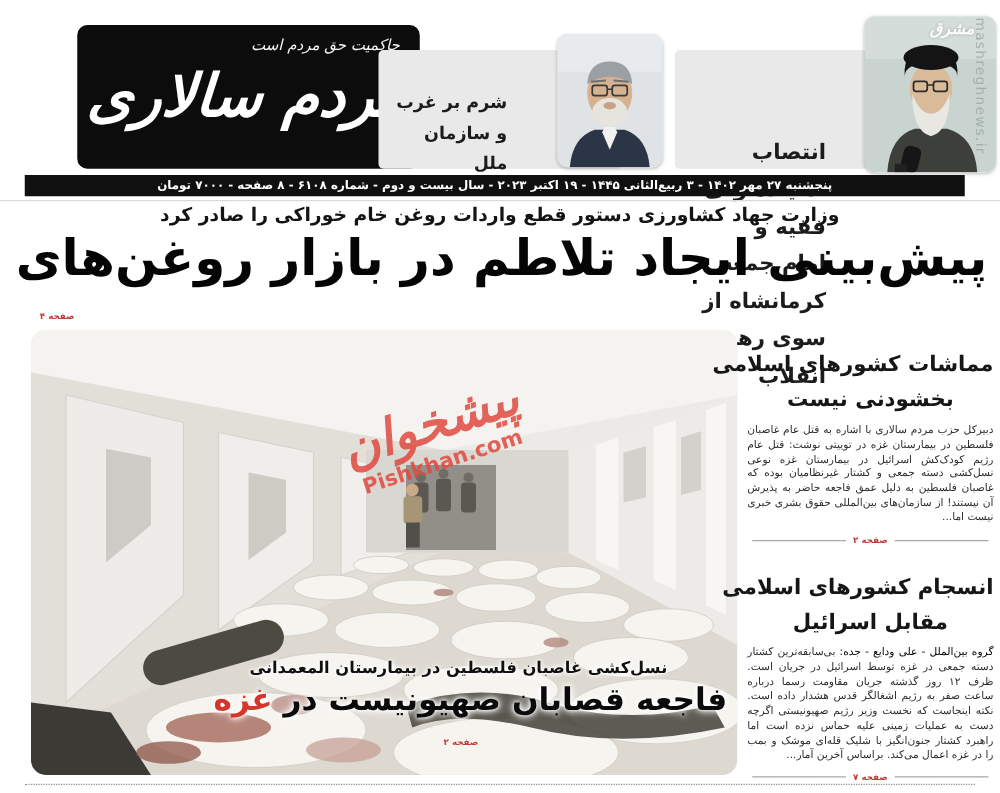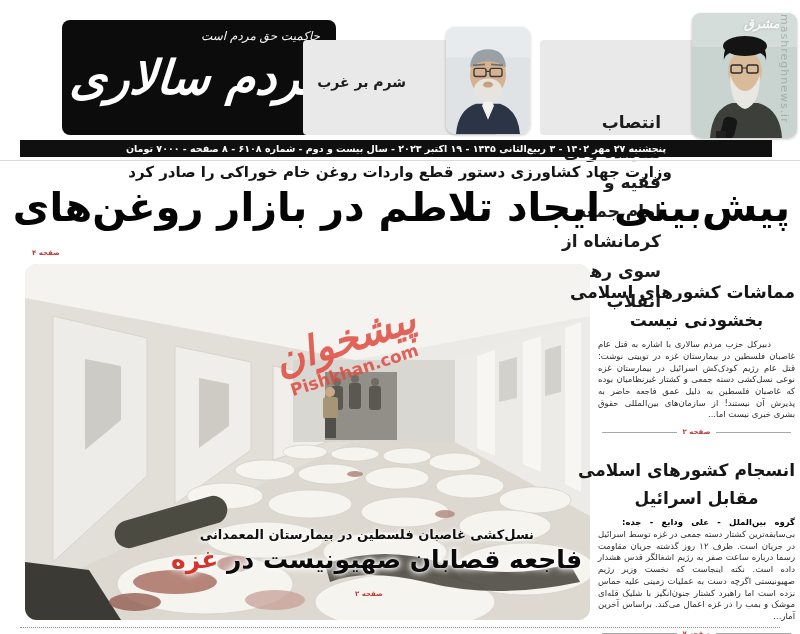--- a/index.html
+++ b/index.html
@@ -97,41 +97,42 @@
   .right-col { position:absolute; left:598px; top:258px; width:197px; }
   .story { margin-bottom:2px; }
   .story-title {
     font-size:17px; font-weight:bold; color:#161616; line-height:1.65;
     text-align:center; white-space:nowrap;margin-top:20px;
   }
   .story-body {
     margin-top:5px; font-size:8.5px; line-height:1.38; color:#2c2c2c;
     text-align:justify; text-align-last:right;
   }
-  .story-body .lead-in { font-weight:bold; color:#000;margin-left:24px; }
+  .story-body .lead-in { font-weight:normal; color:#000; }
   .divider { display:flex; align-items:center; gap:6px; margin:7px 4px 6px; }
   .divider .hr { flex:1; border-top:1px solid #a8a8a8; height:0; }
   .divider .page-ref { font-size:7px; flex:0 0 auto; }
   
   .bottom-dots { position:absolute; left:20px; top:627px; width:760px;
     border-top:1px dotted #8f8f8f; }
 </style>
 </head>
 <body>
 
 <div class="page">
 
   <div class="masthead">
     <div class="slogan">حاکمیت حق مردم است</div>
     <div class="paper-title">مردم سالاری</div>
   </div>
 
   <div class="promo promo-mid">
     <div class="promo-title">
       <div>شرم بر غرب</div>
+      <div>و سازمان ملل</div>
     </div>
     <div class="page-ref">صفحه ۲</div>
   </div>
   <div class="portrait portrait-zarif">
     <svg viewBox="0 0 84 106" preserveAspectRatio="none">
       <rect width="84" height="106" fill="#dfe3e6"></rect>
       <rect width="84" height="30" fill="#e8ebed"></rect>
       <path d="M10 106 Q12 82 30 76 L54 76 Q72 82 74 106 Z" fill="#2b3545"></path>
       <path d="M36 78 L42 92 L48 78 L46 74 L38 74 Z" fill="#f2f2f0"></path>
       <ellipse cx="42" cy="47" rx="18" ry="22" fill="#d6b290"></ellipse>

